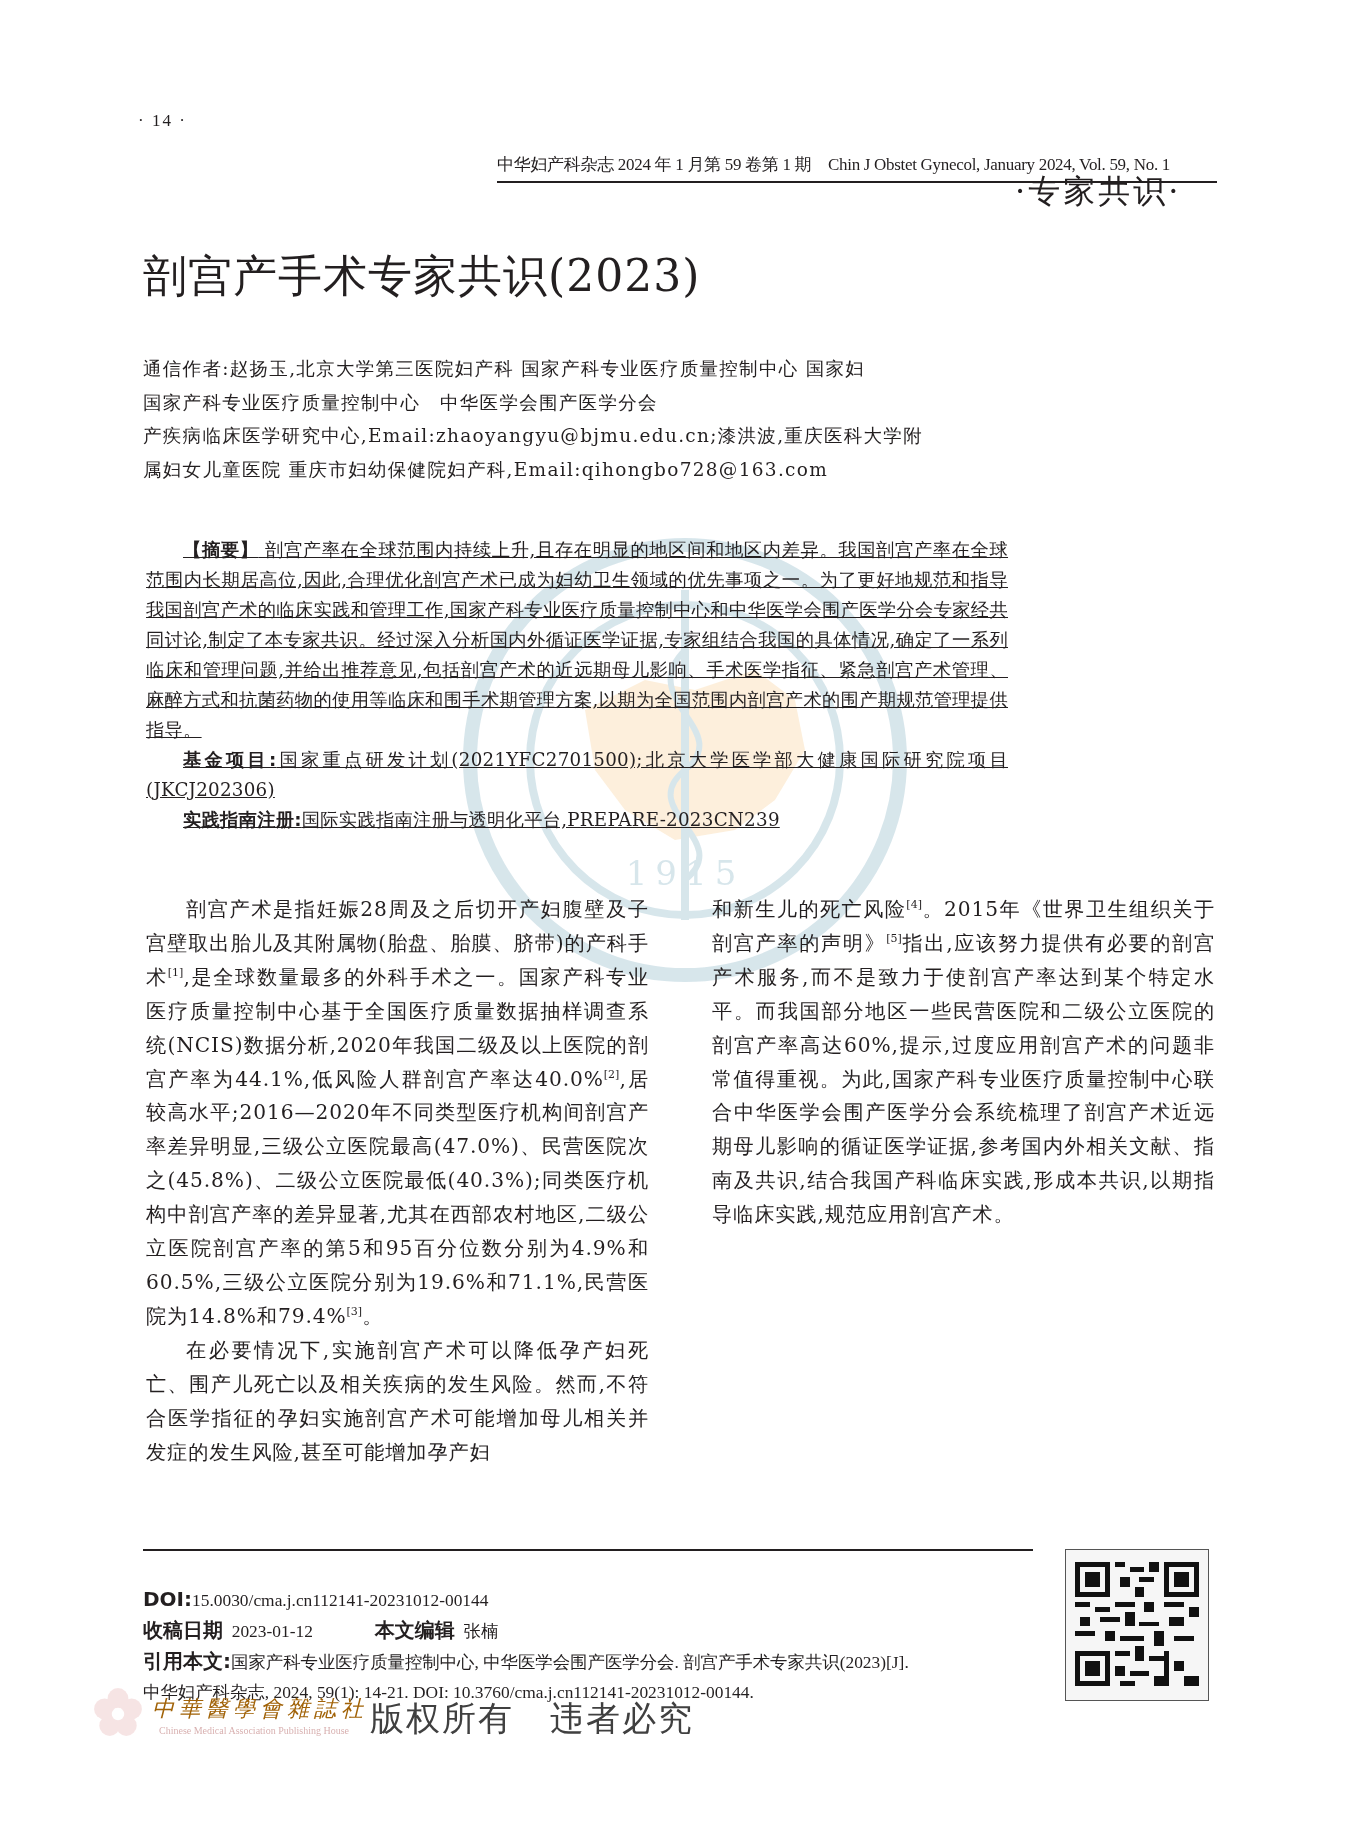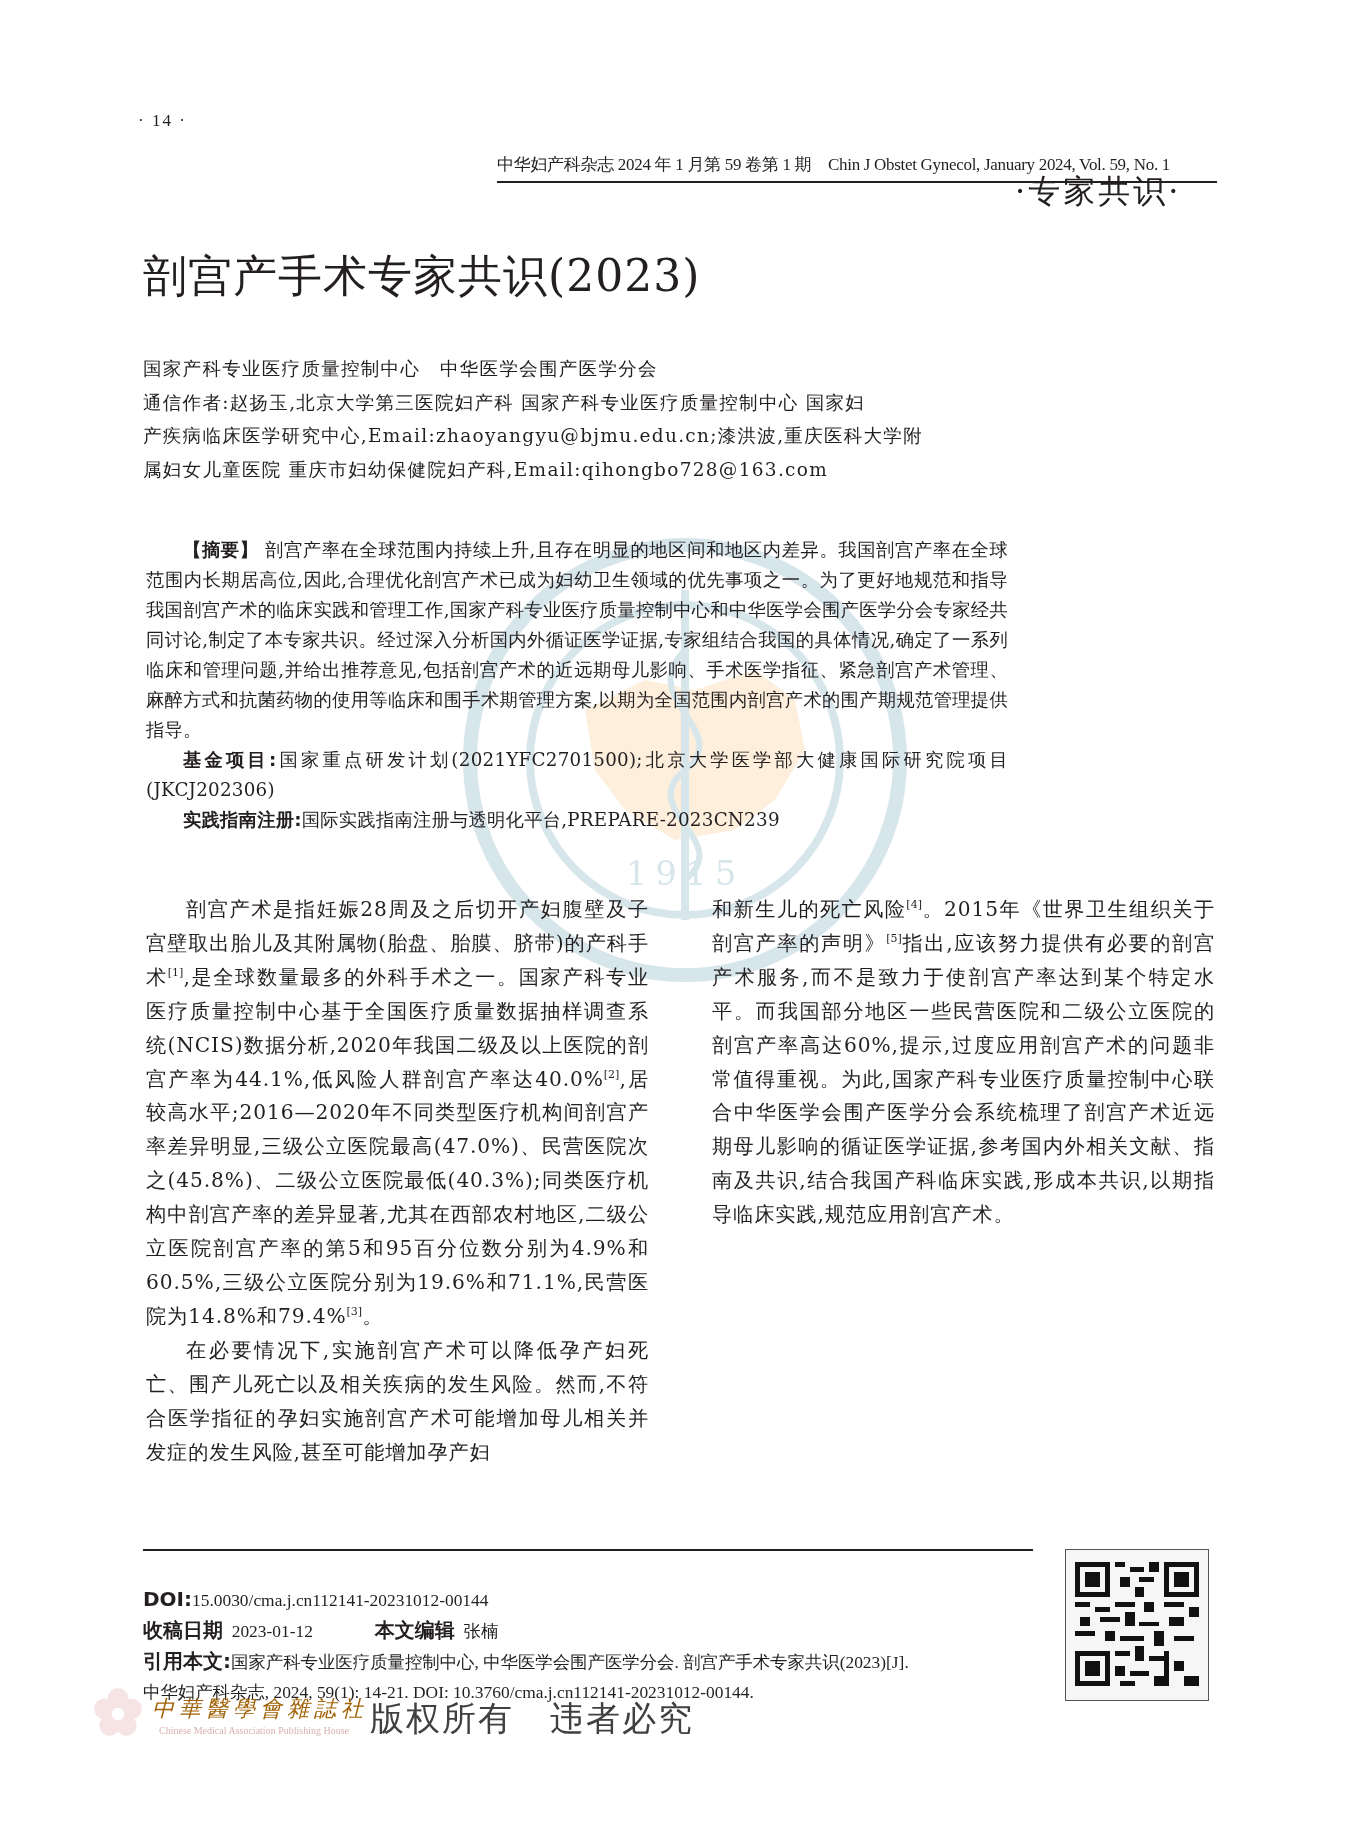--- a/index.html
+++ b/index.html
@@ -14,21 +14,21 @@
   .section-tag { left:1015px; top:170px; font-size:32px; letter-spacing:3px; }
 
   .title { left:143px; top:247px; font-size:44px; letter-spacing:1px; font-weight:normal; margin:0; }
 
   .authors { left:143px; top:352px; width:900px; font-size:18.5px; line-height:33.5px; letter-spacing:1.3px; }
   .authors p { margin:0; }
 
   .abstract { left:146px; top:535px; width:862px; font-size:18.3px; line-height:30px; letter-spacing:0.25px; text-align:justify; }
   .abstract p { margin:0; }
   .abstract .label { font-weight:bold; font-family:"DejaVu Sans","Liberation Sans",sans-serif; }
-  .indent { text-indent:37px; }
+  .indent { text-indent:37px;text-decoration:underline; }
 
   .col { top:893px; width:503px; font-size:20.2px; line-height:33.9px; letter-spacing:0.9px; text-align:justify; }
   .col p { margin:0; }
   .col sup { font-size:11px; vertical-align:super; line-height:0; letter-spacing:0; }
   .col-left { left:146px; }
   .col-right { left:712px; }
   .col .para { text-indent:40px; }
 
   .footer-rule { left:143px; top:1549px; width:890px; height:0; border-top:2px solid #231f20; }
   .footnotes { left:143px; top:1584px; width:900px; font-size:17.4px; line-height:30px; font-family:"Liberation Serif",serif; }
@@ -57,22 +57,22 @@
   <text x="250" y="385" text-anchor="middle" font-size="34" fill="#8fb8c8" font-family="DejaVu Serif, serif" letter-spacing="8">1915</text>
 </svg>
 
 <div class="abs page-num">· 14 ·</div>
 <div class="abs running-head">中华妇产科杂志 2024 年 1 月第 59 卷第 1 期　Chin J Obstet Gynecol, January 2024, Vol. 59, No. 1</div>
 <div class="abs section-tag">·专家共识·</div>
 
 <h1 class="abs title">剖宫产手术专家共识(2023)</h1>
 
 <div class="abs authors">
+  <p>通信作者:赵扬玉,北京大学第三医院妇产科 国家产科专业医疗质量控制中心 国家妇</p>
   <p>国家产科专业医疗质量控制中心　中华医学会围产医学分会</p>
-  <p>通信作者:赵扬玉,北京大学第三医院妇产科 国家产科专业医疗质量控制中心 国家妇</p>
   <p>产疾病临床医学研究中心,Email:zhaoyangyu@bjmu.edu.cn;漆洪波,重庆医科大学附</p>
   <p>属妇女儿童医院 重庆市妇幼保健院妇产科,Email:qihongbo728@163.com</p>
 </div>
 
 <div class="abs abstract z-top">
   <p class="indent">
     <span class="label">【摘要】</span>
     <span>剖宫产率在全球范围内持续上升,且存在明显的地区间和地区内差异。我国剖宫产率在全球范围内长期居高位,因此,合理优化剖宫产术已成为妇幼卫生领域的优先事项之一。为了更好地规范和指导我国剖宫产术的临床实践和管理工作,国家产科专业医疗质量控制中心和中华医学会围产医学分会专家经共同讨论,制定了本专家共识。经过深入分析国内外循证医学证据,专家组结合我国的具体情况,确定了一系列临床和管理问题,并给出推荐意见,包括剖宫产术的近远期母儿影响、手术医学指征、紧急剖宫产术管理、麻醉方式和抗菌药物的使用等临床和围手术期管理方案,以期为全国范围内剖宫产术的围产期规范管理提供指导。</span>
   </p>
   <p class="indent">

